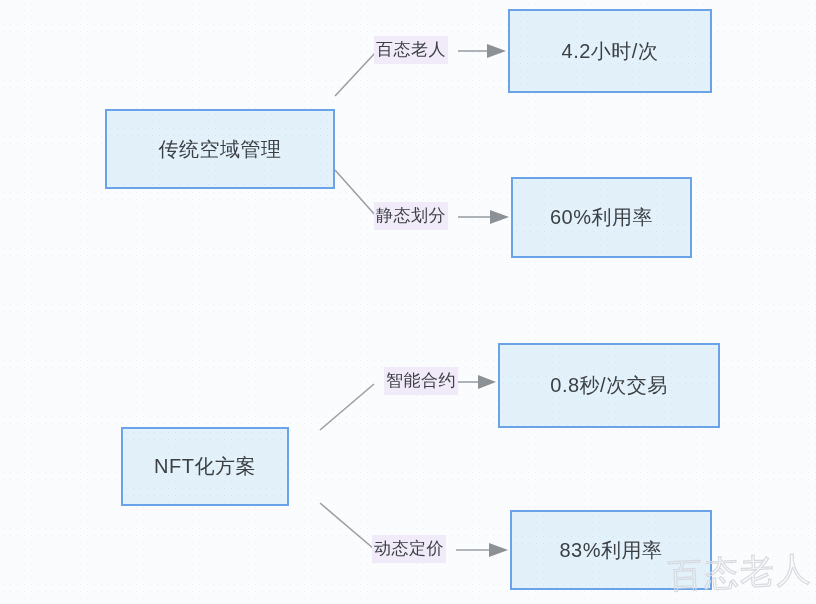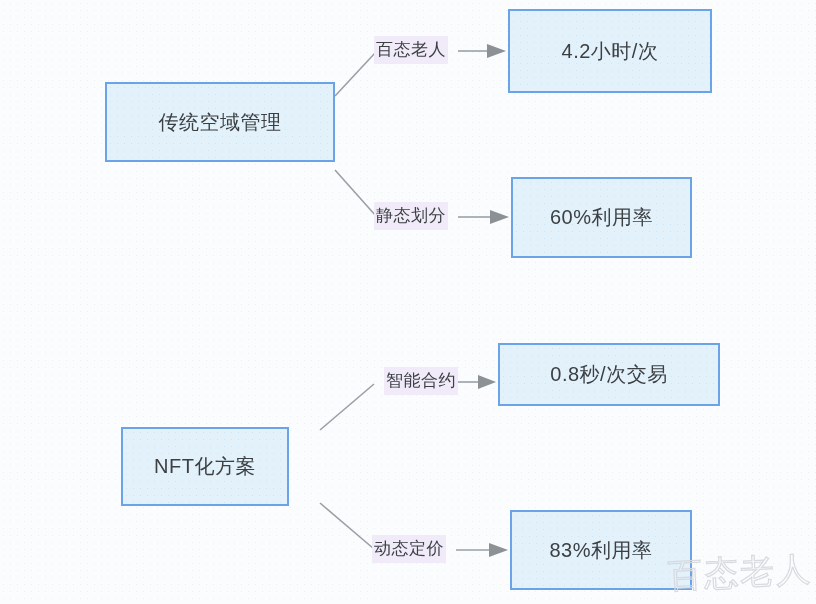--- a/index.html
+++ b/index.html
@@ -74,21 +74,21 @@
 
   <path class="wire" d="M 320 430 L 374 384"></path>
   <path class="wire" d="M 456 382 L 478 382"></path>
   <polygon class="arrowhead" points="478,375 496,382 478,389"></polygon>
 
   <path class="wire" d="M 320 503 L 374 549"></path>
   <path class="wire" d="M 456 550 L 489 550"></path>
   <polygon class="arrowhead" points="489,543 508,550 489,557"></polygon>
 </svg>
 
-<div class="node" style="left:105px;top:82px;width:230px;height:80px;">
+<div class="node" style="left:105px;top:109px;width:230px;height:80px;">
   <span>传统空域管理</span>
 </div>
 
 <div class="edge-label" style="left:374px;top:36px;">
   <span>百态老人</span>
 </div>
 
 <div class="node" style="left:508px;top:9px;width:204px;height:84px;">
   <span>4.2小时/次</span>
 </div>
@@ -102,25 +102,25 @@
 </div>
 
 <div class="node" style="left:121px;top:427px;width:168px;height:79px;">
   <span>NFT化方案</span>
 </div>
 
 <div class="edge-label" style="left:384px;top:367px;">
   <span>智能合约</span>
 </div>
 
-<div class="node" style="left:498px;top:343px;width:222px;height:63px;">
+<div class="node" style="left:498px;top:343px;width:222px;height:85px;">
   <span>0.8秒/次交易</span>
 </div>
 
 <div class="edge-label" style="left:372px;top:535px;">
   <span>动态定价</span>
 </div>
 
-<div class="node" style="left:510px;top:510px;width:182px;height:80px;">
+<div class="node" style="left:510px;top:510px;width:202px;height:80px;">
   <span>83%利用率</span>
 </div>
 
 <div class="watermark">百态老人</div>
 
 </body></html>

